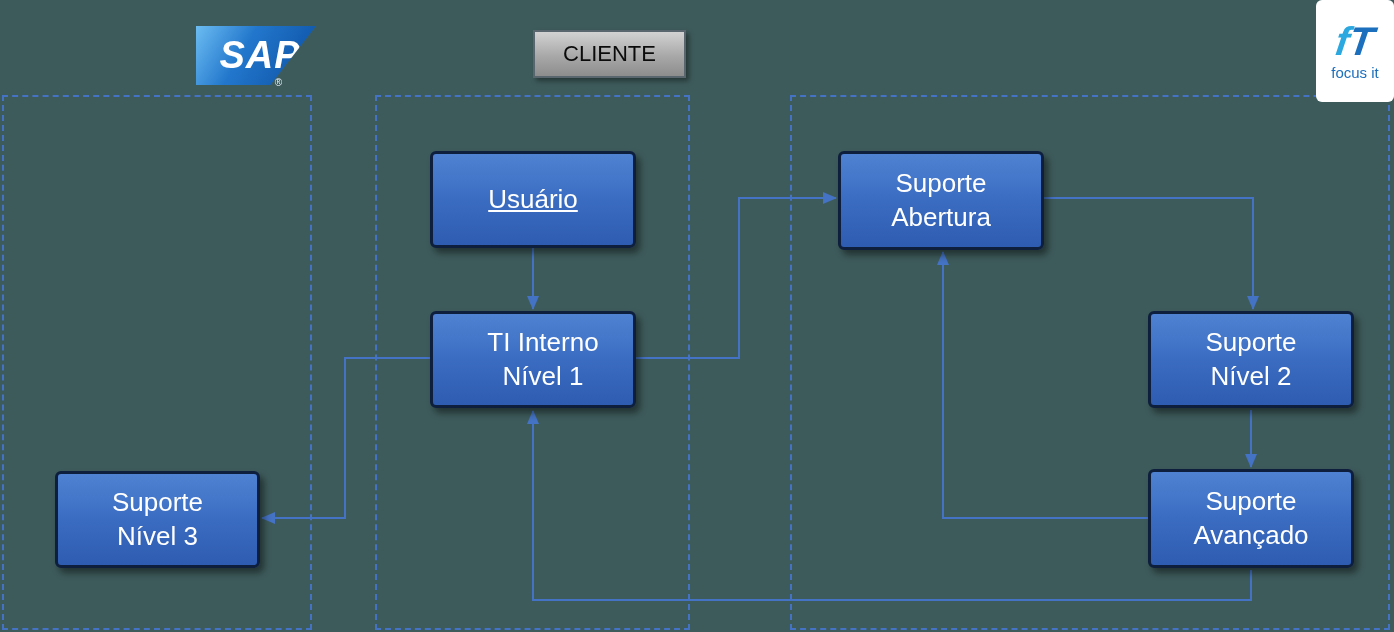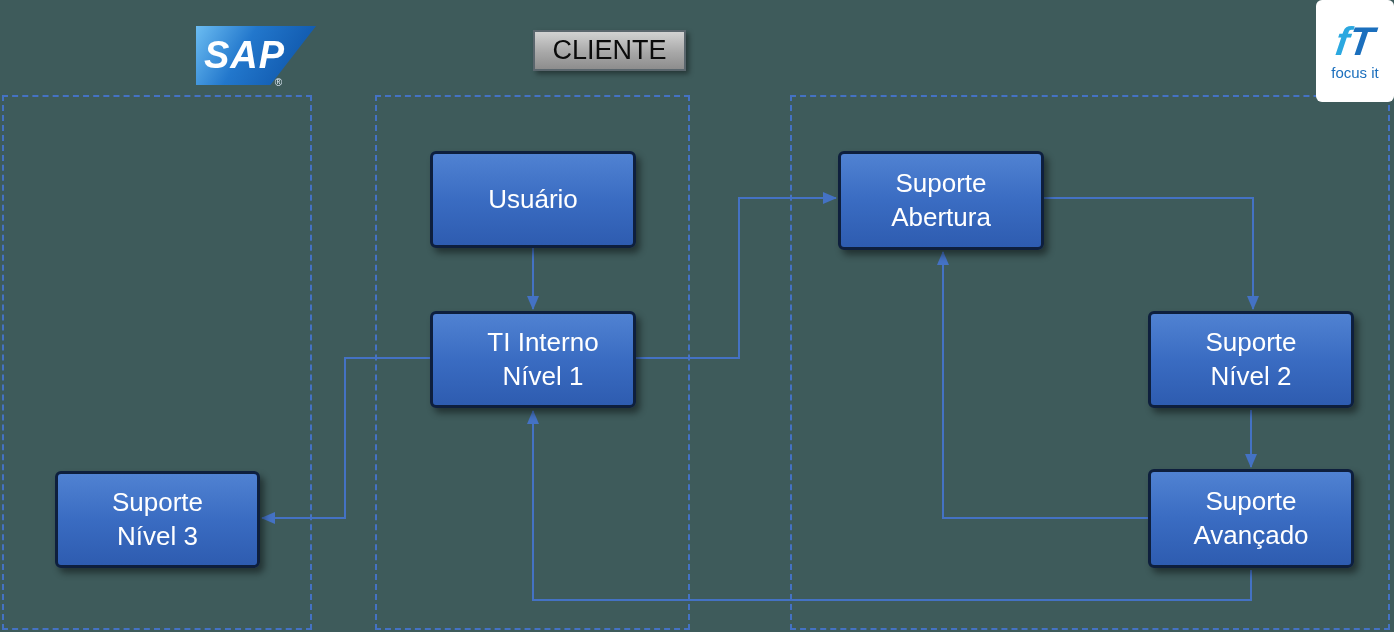--- a/index.html
+++ b/index.html
@@ -21,49 +21,49 @@
   .node {
     position:absolute; z-index:3;
     display:flex; align-items:center; justify-content:center;
     text-align:center; color:#ffffff; font-size:26px;
     border-radius:6px; border:3px solid #0e1f3d;
     background:linear-gradient(180deg,#5082d2 0%, #3a6cc2 50%, #2e5cb0 100%);
     box-shadow:4px 5px 7px rgba(0,0,0,0.45);
   }
   .node-label { white-space:pre-line; line-height:1.3; }
 
-  #n-usuario  { left:430px;  top:151px; width:206px; height:97px; }
+  #n-usuario  { left:430px;  top:151px; width:206px; height:97px;text-decoration:underline; }
   #n-ti       { left:430px;  top:311px; width:206px; height:97px;padding-left:20px; }
   #n-nivel3   { left:55px;   top:471px; width:205px; height:97px; }
   #n-abertura { left:838px;  top:151px; width:206px; height:99px; }
   #n-nivel2   { left:1148px; top:311px; width:206px; height:97px; }
   #n-avancado { left:1148px; top:469px; width:206px; height:99px; }
 
   
   svg.edges { position:absolute; left:0; top:0; z-index:2; pointer-events:none; }
   svg.edges polyline { fill:none; stroke:#4472c4; stroke-width:2; }
 
   
   .sap-logo { position:absolute; left:196px; top:26px; width:120px; height:59px; z-index:4; }
   .sap-shape {
     width:100%; height:100%;
     clip-path:polygon(0 0, 100% 0, 62% 100%, 0 100%);
     background:linear-gradient(120deg,#6cbdf2 0%, #2277cc 40%, #0a4da1 100%);
-    display:flex; align-items:center;
+    display:flex; align-items:center;justify-content:center;
   }
   .sap-text { font-style:italic; font-weight:bold; font-size:38px; color:#fff; padding-left:8px; letter-spacing:1px; }
   .sap-reg  { position:absolute; right:34px; bottom:-3px; font-size:10px; color:#e8f2ff; }
 
   
   .cliente-box {
-    position:absolute; left:533px; top:30px; width:153px; height:41px; z-index:4;
+    position:absolute; left:533px; top:30px; width:153px; height:48px; z-index:4;
     display:flex; align-items:center; justify-content:center;
     background:linear-gradient(180deg,#d2d2d2 0%, #a8a8a8 55%, #8d8d8d 100%);
     border:2px solid #5a666d; box-shadow:3px 3px 5px rgba(0,0,0,0.4);
-    font-size:27px; color:#0b0b0b;
+    font-size:22px; color:#0b0b0b;
   }
 
   
   .focusit-card {
     position:absolute; left:1316px; top:0; width:78px; height:102px; z-index:4;
     background:#ffffff; border-radius:6px;
     display:flex; flex-direction:column; align-items:center; justify-content:center; gap:3px;
   }
   .focusit-mark { font-style:italic; font-weight:bold; font-size:40px; line-height:1; transform:skewX(-8deg); }
   .focusit-mark .f { color:#2ba8e0; }

